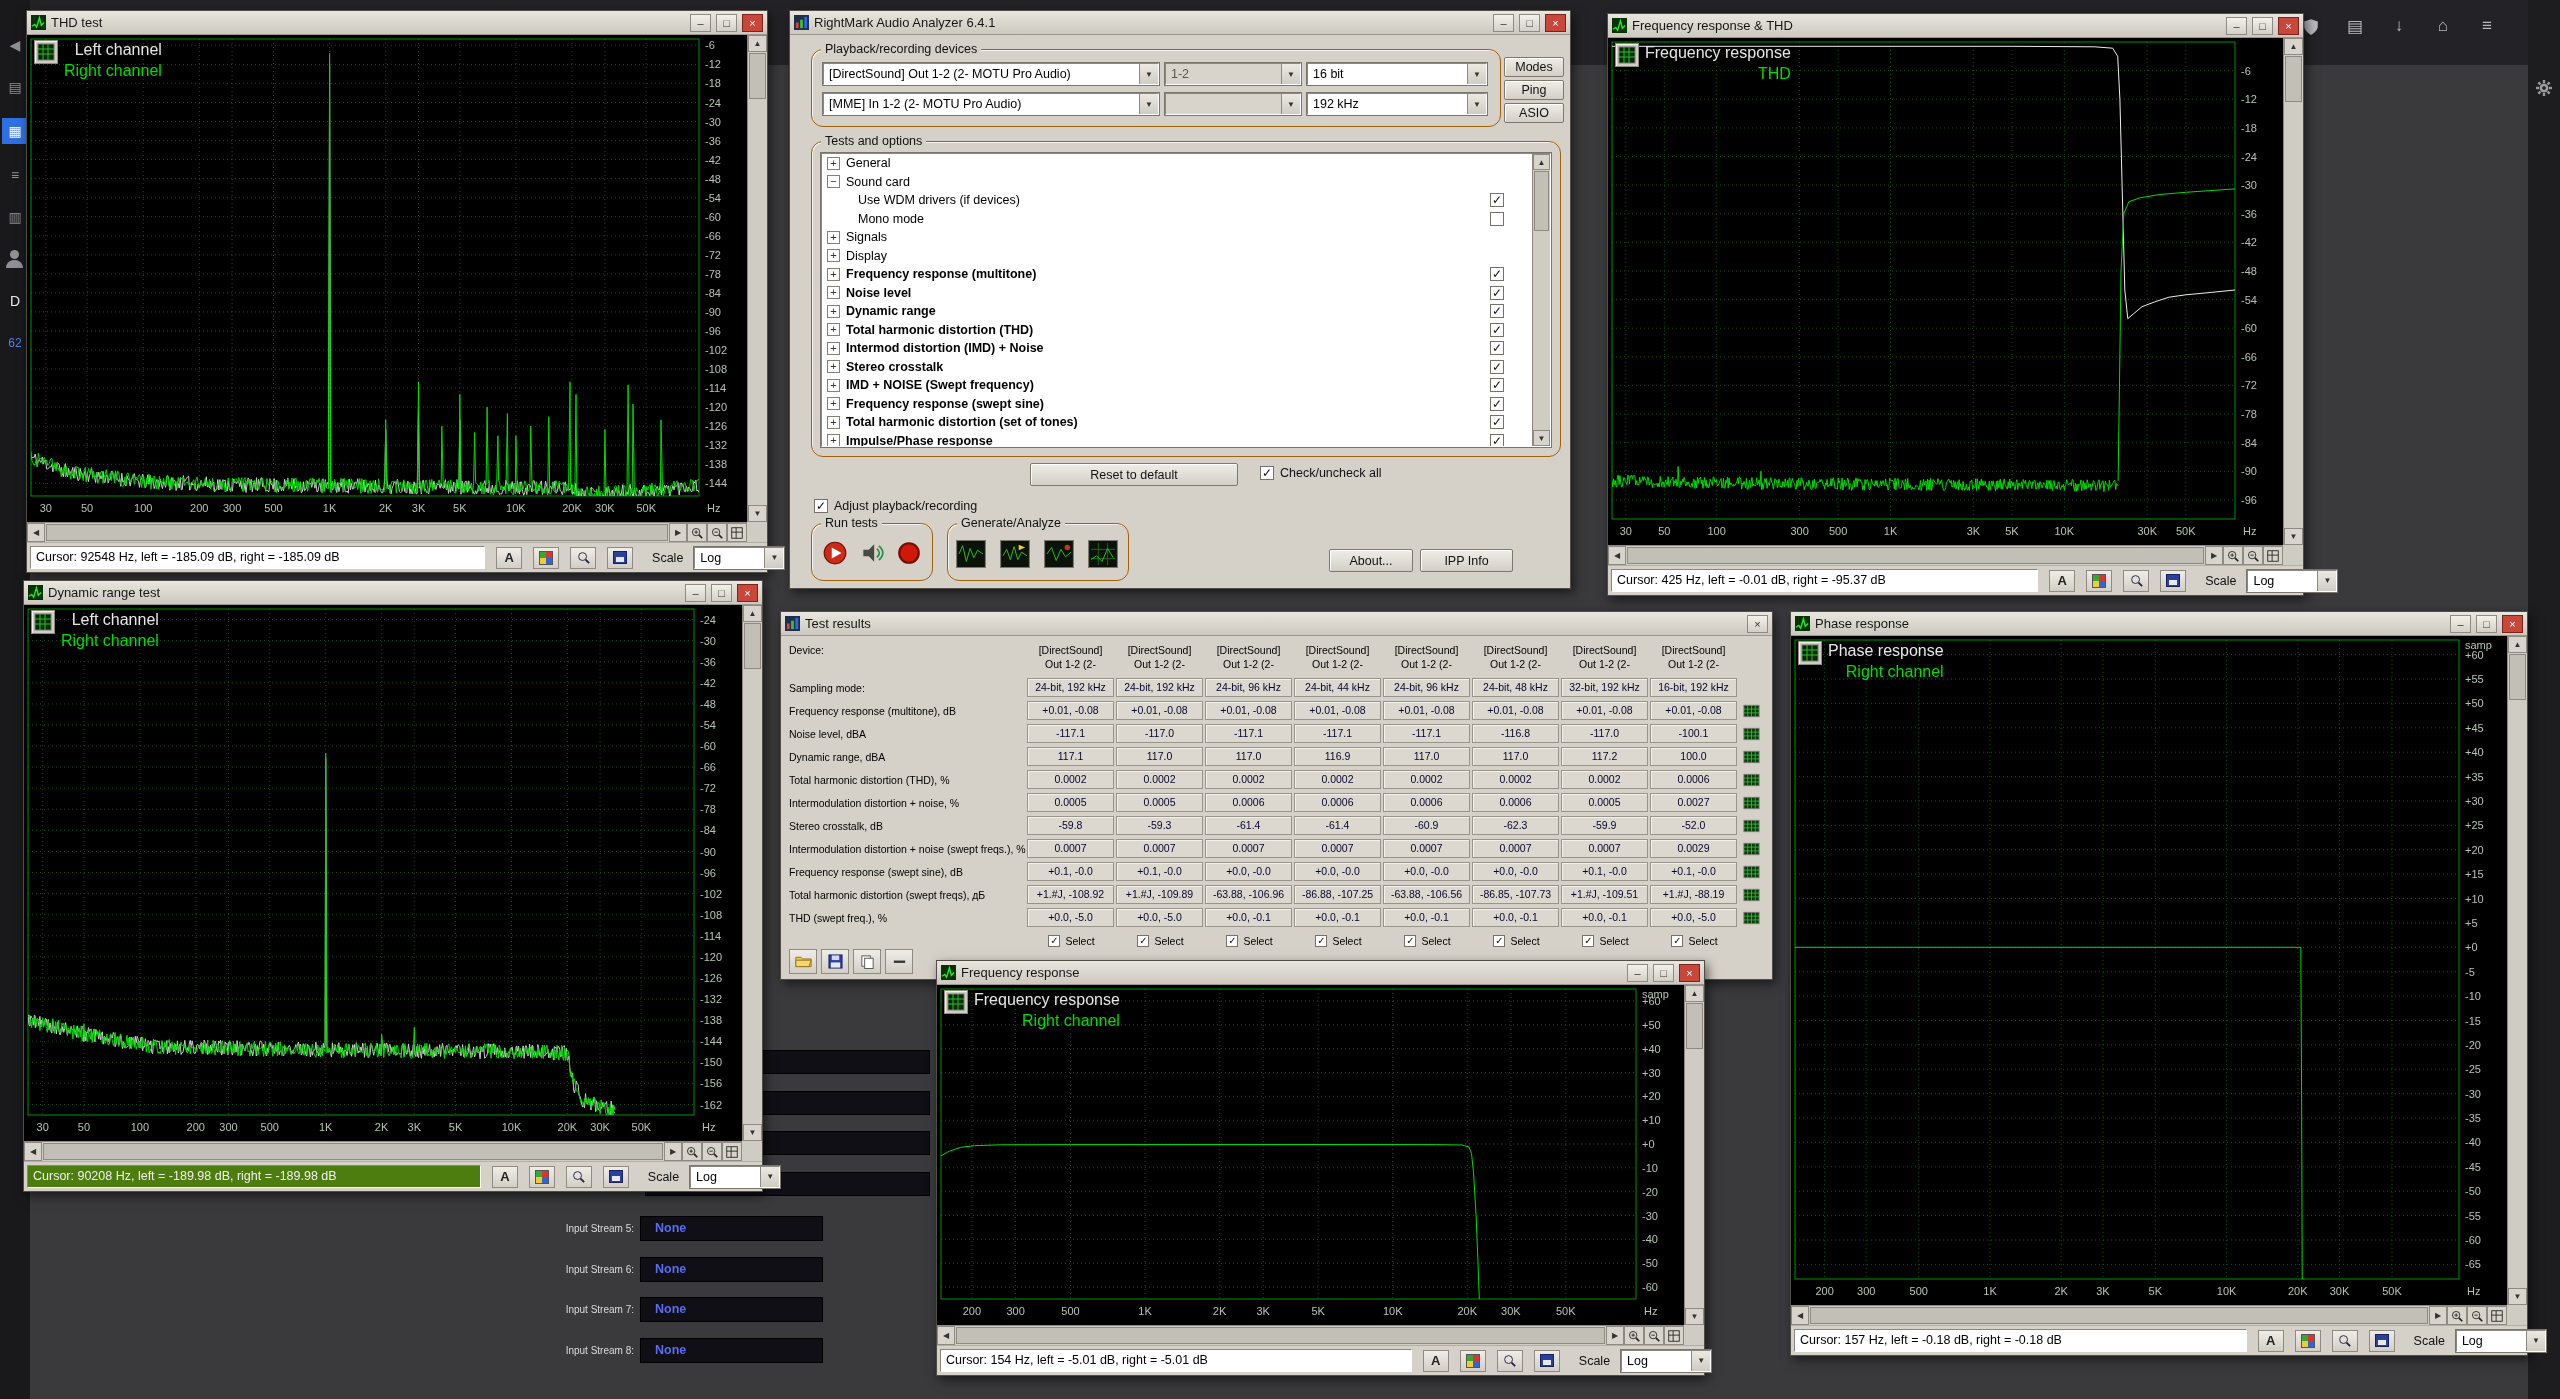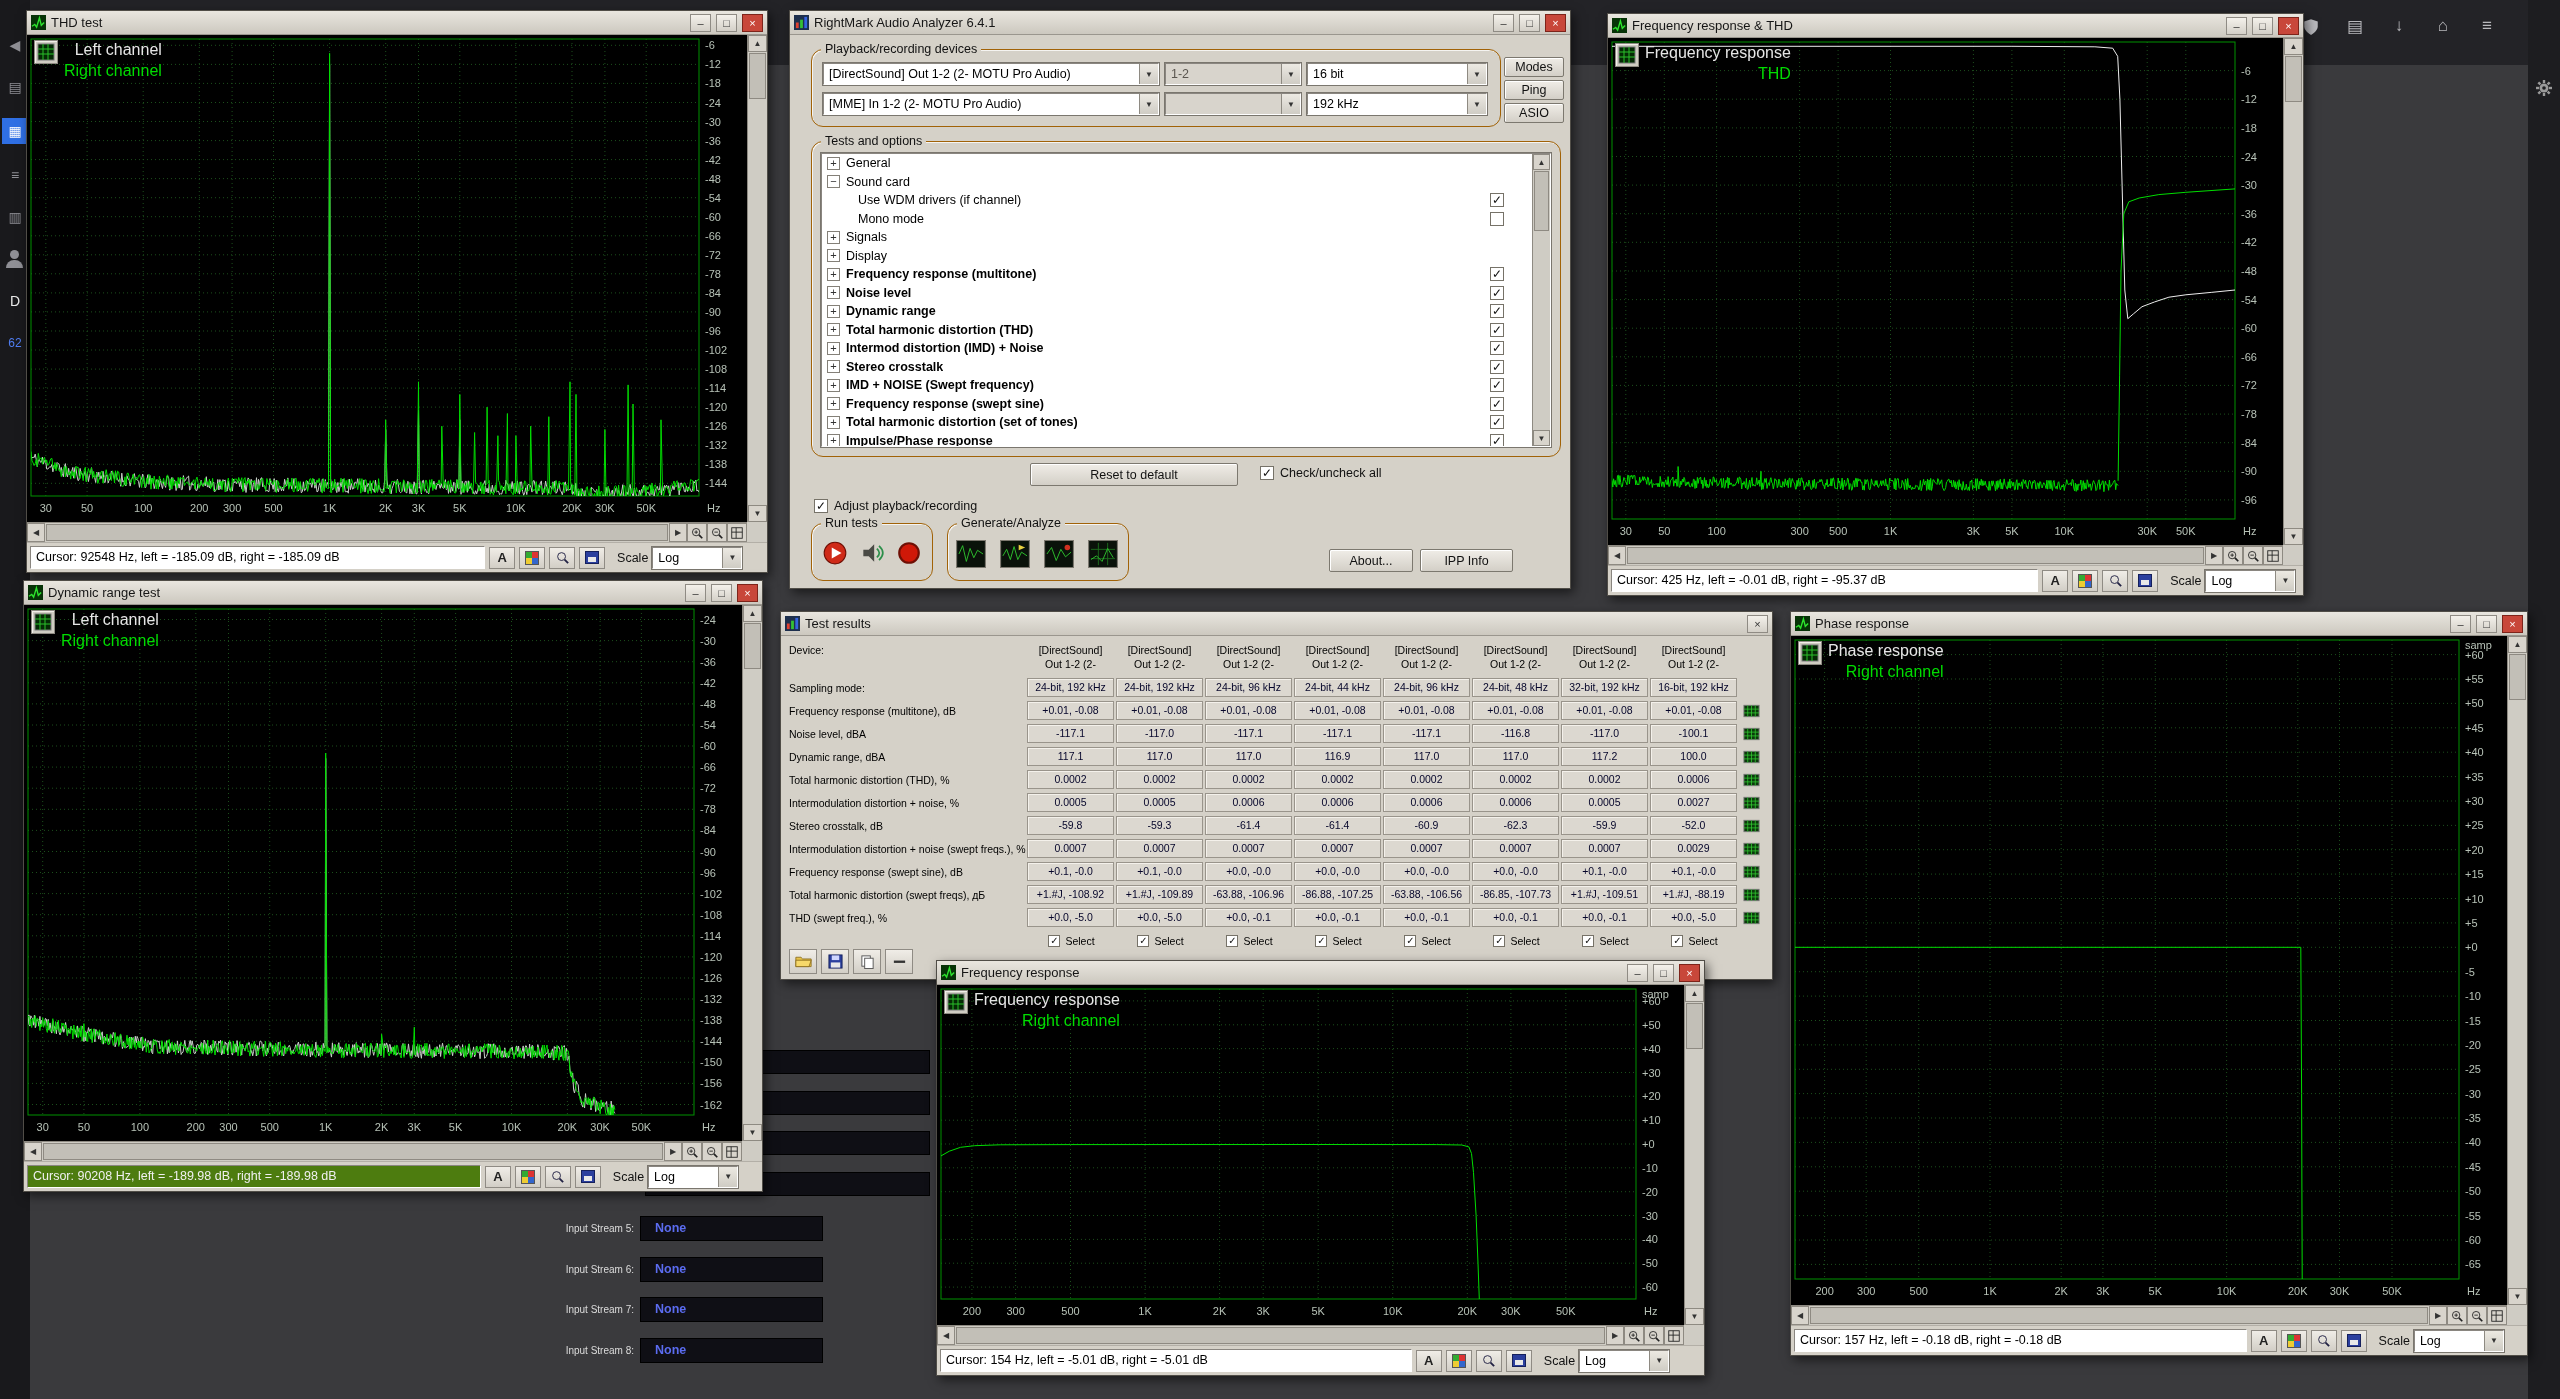--- a/index.html
+++ b/index.html
@@ -48,21 +48,21 @@
   .hscroll{position:absolute;left:0;right:20px;bottom:0;height:20px;background:#cfccc4;border-top:1px solid #8e8a82;display:flex;font-size:8px;color:#333;}
   .sa{display:flex;align-items:center;justify-content:center;background:#d8d4cc;border:1px solid #8e8a82;}
   .vscroll .sa{flex:0 0 17px;}
   .hscroll .sa{flex:0 0 18px;}
   .thv{flex:0 0 46px;background:#c2bfb7;border:1px solid #8e8a82;margin:1px;}
   .thh{flex:1 1 auto;background:#c2bfb7;border:1px solid #8e8a82;margin:1px;}
   .fill{flex:1;}
   .zb{flex:0 0 20px;display:flex;align-items:center;justify-content:center;background:#d8d4cc;border:1px solid #8e8a82;}
   .zb svg{width:14px;height:14px;}
   .scorner{position:absolute;right:0;bottom:0;width:20px;height:20px;background:#cfccc4;}
-  .sbar{flex:0 0 30px;display:flex;align-items:center;gap:4px;padding:0 3px;background:#d5d1c8;border-top:1px solid #b3afa7;}
+  .sbar{flex:0 0 30px;display:flex;align-items:center;gap:11px;padding:0 3px;background:#d5d1c8;border-top:1px solid #b3afa7;}
   .cursorbox{flex:0 0 62%;height:23px;background:#fff;border:1px solid;border-color:#8a8680 #fff #fff #8a8680;font-size:12.5px;line-height:21px;padding-left:5px;color:#000;white-space:nowrap;overflow:hidden;}
   .cursorbox.sel{background:#4d7c0f;color:#f0f0f0;}
   .sbtn{flex:0 0 26px;height:22px;border:1px solid #8f8b84;background:linear-gradient(#f0ede7,#d2cec6);display:flex;align-items:center;justify-content:center;font-size:13px;font-weight:bold;color:#222;}
   .sbtn svg{width:15px;height:15px;}
   .pal{width:14px;height:14px;background:conic-gradient(#d33 0 25%, #36c 0 50%, #ec3 0 75%, #3a3 0);border:1px solid #555;}
   .disk{width:14px;height:13px;background:#2b3f9e;border:1px solid #15205c;position:relative;}
   .disk::after{content:"";position:absolute;left:2px;bottom:1px;width:8px;height:5px;background:#e8e8e8;}
   .slabel{font-size:12.5px;margin-left:8px;color:#111;}
   .combo{position:relative;height:22px;background:#fff;border:1px solid;border-color:#8a8680 #fff #fff #8a8680;outline:1px solid #7a766e;display:flex;align-items:center;font-size:12.5px;color:#000;}
   .combo .cval{padding-left:5px;white-space:nowrap;overflow:hidden;flex:1;}
@@ -1065,21 +1065,21 @@
       <div class="tlist" id="tests-list" style="left:9px;top:11px;right:9px;bottom:9px">
           <div class="trow">
             <span class="exp">+</span>
             <span class="tlabel">General</span>
           </div>
           <div class="trow">
             <span class="exp">−</span>
             <span class="tlabel">Sound card</span>
           </div>
           <div class="trow child">
-            <span class="tlabel">Use WDM drivers (if channel)</span>
+            <span class="tlabel">Use WDM drivers (if devices)</span>
             <span class="cb">✓</span>
           </div>
           <div class="trow child">
             <span class="tlabel">Mono mode</span>
             <span class="cb"></span>
           </div>
           <div class="trow">
             <span class="exp">+</span>
             <span class="tlabel">Signals</span>
           </div>

